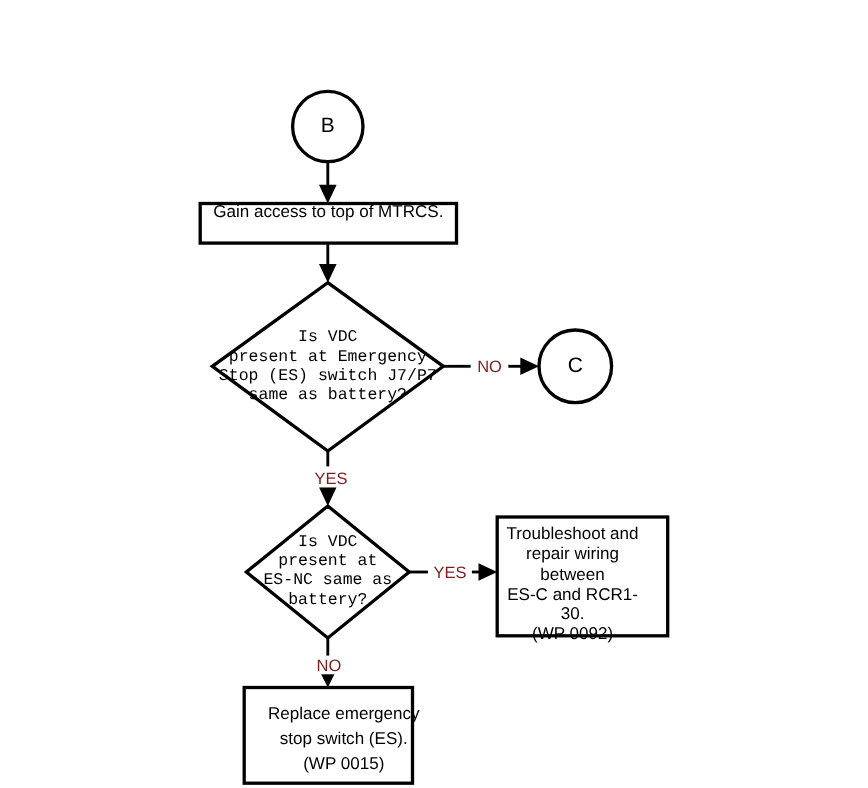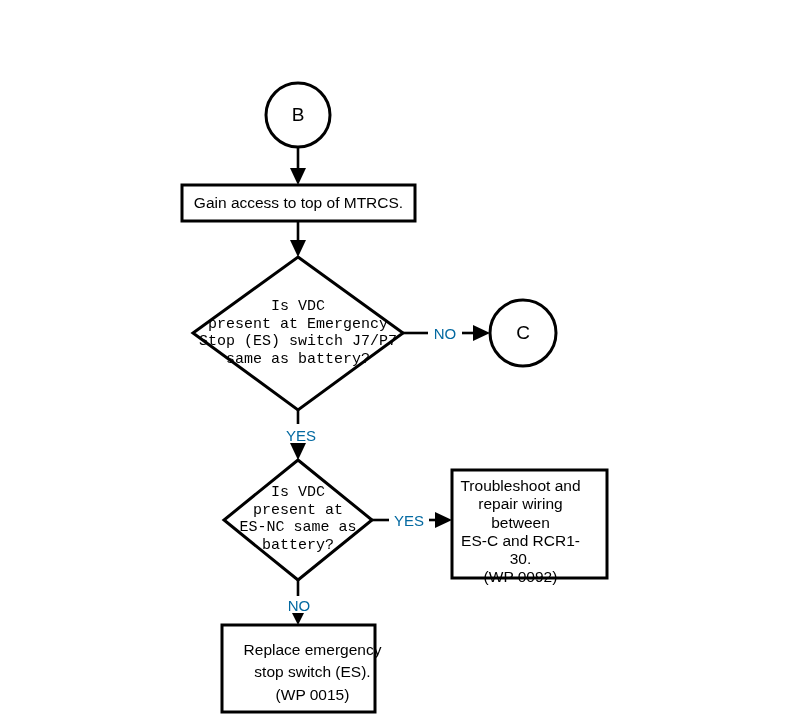--- a/index.html
+++ b/index.html
@@ -56,21 +56,21 @@
   .process-label {
     font-size: 15.5px;
   }
   .decision-label {
     font-size: 15px;
     font-family: Liberation Mono, monospace;
   }
   .edge-label {
     position: absolute;
     font-size: 15px;
-    color: #0369a1;
+    color: #7f1d1d;
     font-family: "Liberation Sans", sans-serif;
     text-align: center;
     background: #ffffff;
     line-height: 1;
     pointer-events: none;
   }
 </style>
 </head>
 <body>
 
@@ -123,21 +123,21 @@
       <line x1="298" y1="615" x2="298" y2="618" class="connector"></line>
       <polygon points="298,625 290,609 306,609" class="arrow-head"></polygon>
     </g>
 
     <rect x="222" y="625" width="153" height="87" class="shape-stroke"></rect>
 
   </svg>
 
   <div class="node-text terminal-label" style="left:266px; top:104px; width:64px;">B</div>
 
-  <div class="node-text process-label" style="left:186px; top:194px; width:225px;">Gain access to top of MTRCS.</div>
+  <div class="node-text process-label" style="left:186px; top:184px; width:225px;">Gain access to top of MTRCS.</div>
 
   <div class="node-text decision-label" style="left:193px; top:298px; width:210px;">Is VDC
 present at Emergency
 Stop (ES) switch J7/P7
 same as battery?</div>
 
   <div class="node-text terminal-label" style="left:491px; top:322px; width:64px;">C</div>
 
   <div class="node-text decision-label" style="left:224px; top:484px; width:148px;">Is VDC
 present at

